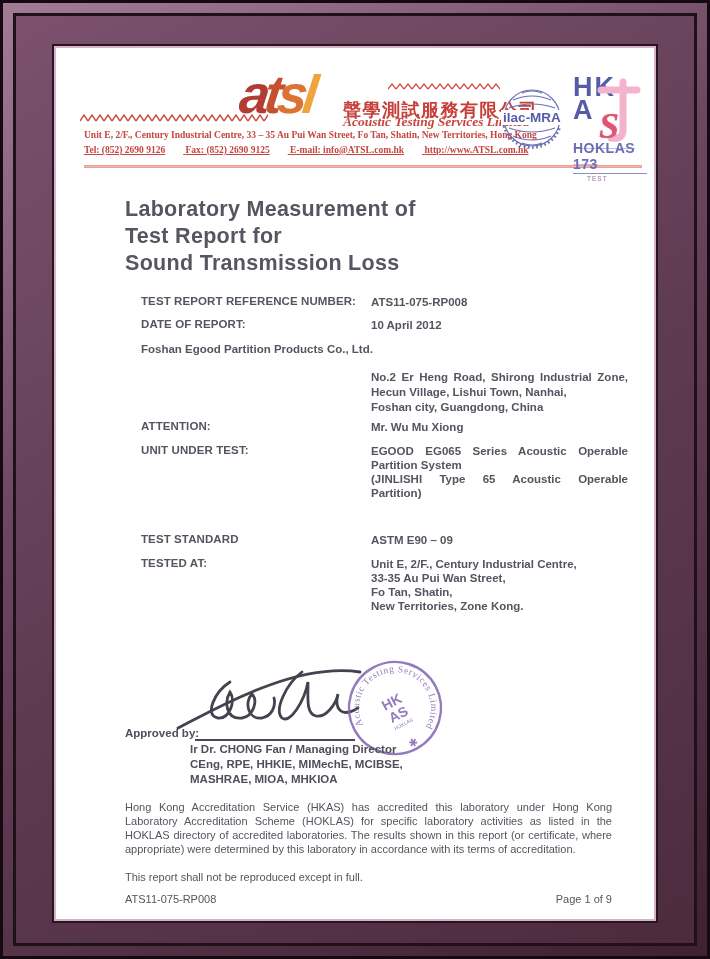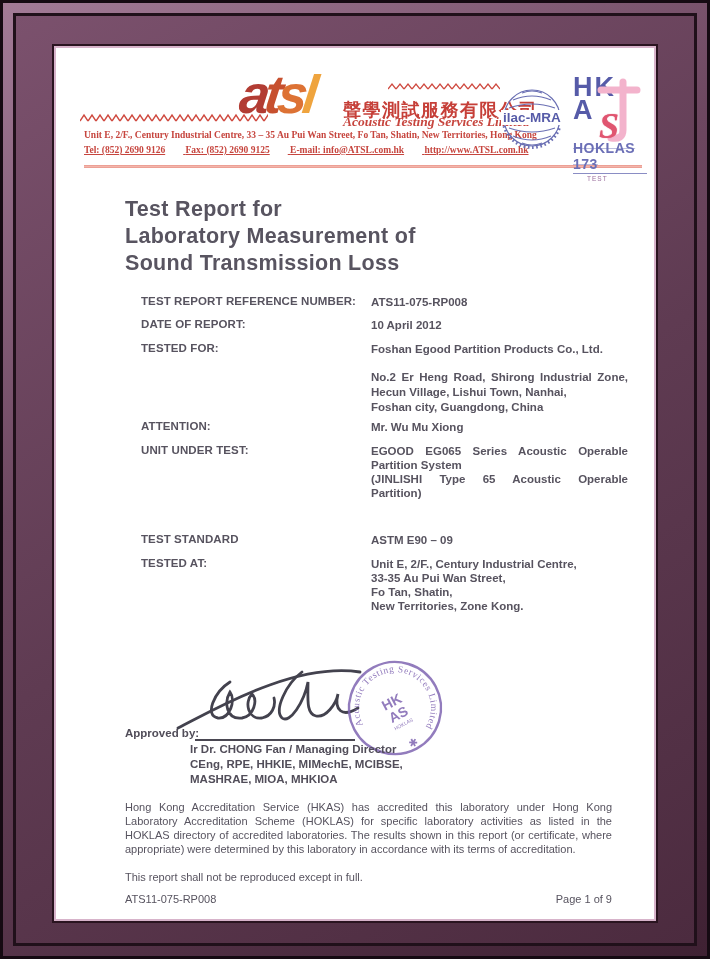--- a/index.html
+++ b/index.html
@@ -131,39 +131,38 @@
         <path d="M8,20 H44 M30,12 V60 q0,10 -12,8" fill="none" stroke="#f3b3cc" stroke-width="7" stroke-linecap="round"></path>
       </svg>
       <div class="hkas-line">HK</div>
       <div class="hkas-line" style="position:relative"><span>A</span><span class="hkas-s">S</span></div>
       <div class="hoklas">HOKLAS 173</div>
       <div class="hoklas-test">TEST</div>
     </div>
   </div>
 
   <div class="title">
+    <div>Laboratory Measurement of</div>
     <div>Test Report for</div>
-    <div>Laboratory Measurement of</div>
     <div>Sound Transmission Loss</div>
   </div>
 
   <div class="row" style="top:247px">
     <div class="lbl">TEST REPORT REFERENCE NUMBER:</div>
     <div class="val">
         <div>ATS11-075-RP008</div>
       </div>
   </div>
   <div class="row" style="top:270px">
     <div class="lbl">DATE OF REPORT:</div>
     <div class="val">
         <div>10 April 2012</div>
       </div>
   </div>
   <div class="row" style="top:294px">
-    <div class="lbl">TESTED FOR:</div>
     <div class="val">
         <div>Foshan Egood Partition Products Co., Ltd.</div>
       </div>
   </div>
   <div class="row lh15" style="top:322px">
     <div class="lbl"></div>
     <div class="val">
       <div class="jlast">No.2 Er Heng Road, Shirong Industrial Zone,</div>
       <div>Hecun Village, Lishui Town, Nanhai,</div>
       <div>Foshan city, Guangdong, China</div>

